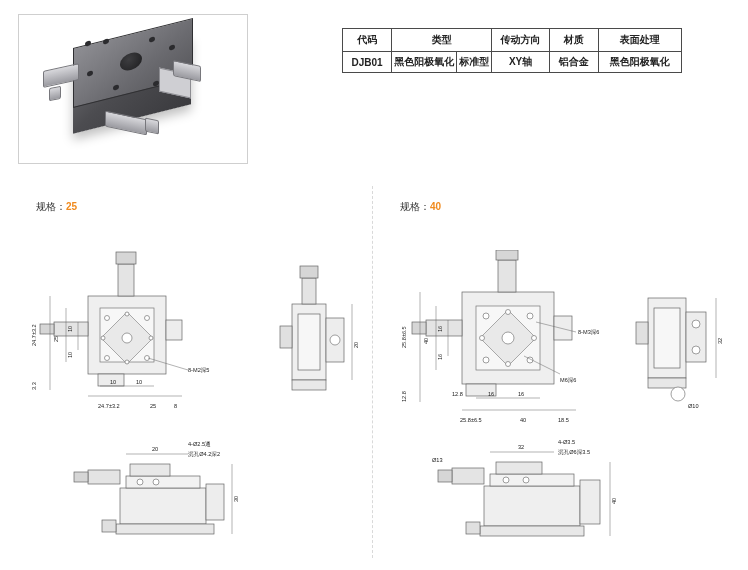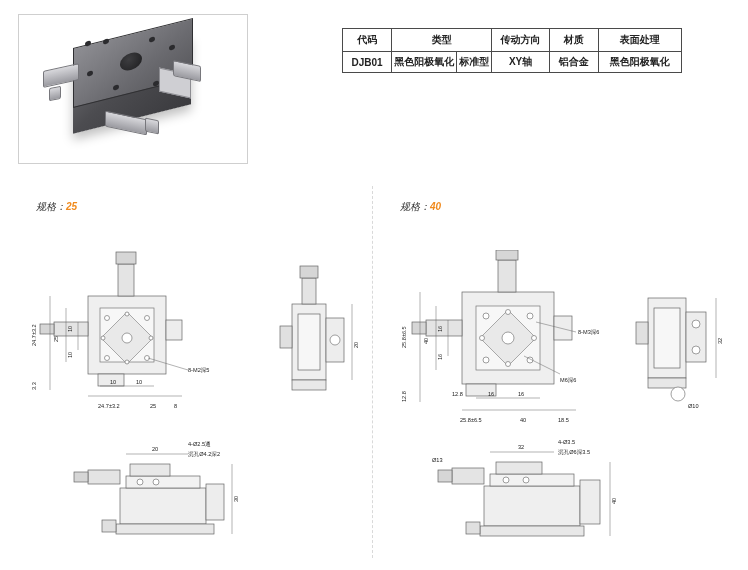--- a/index.html
+++ b/index.html
@@ -145,21 +145,20 @@
     width: 0;
     height: 372px;
     border-left: 1px dashed #d9d9d9;
   }
 
   
   .sec-label {
     position: absolute;
     font-size: 10px;
     color: #333;
-    font-style: italic;
   }
   .sec-label .val {
     color: #f08a1d;
     font-weight: bold;
   }
   .lbl-left { left: 36px; top: 200px; }
   .lbl-right { left: 400px; top: 200px; }
 
   
   .dwg {

